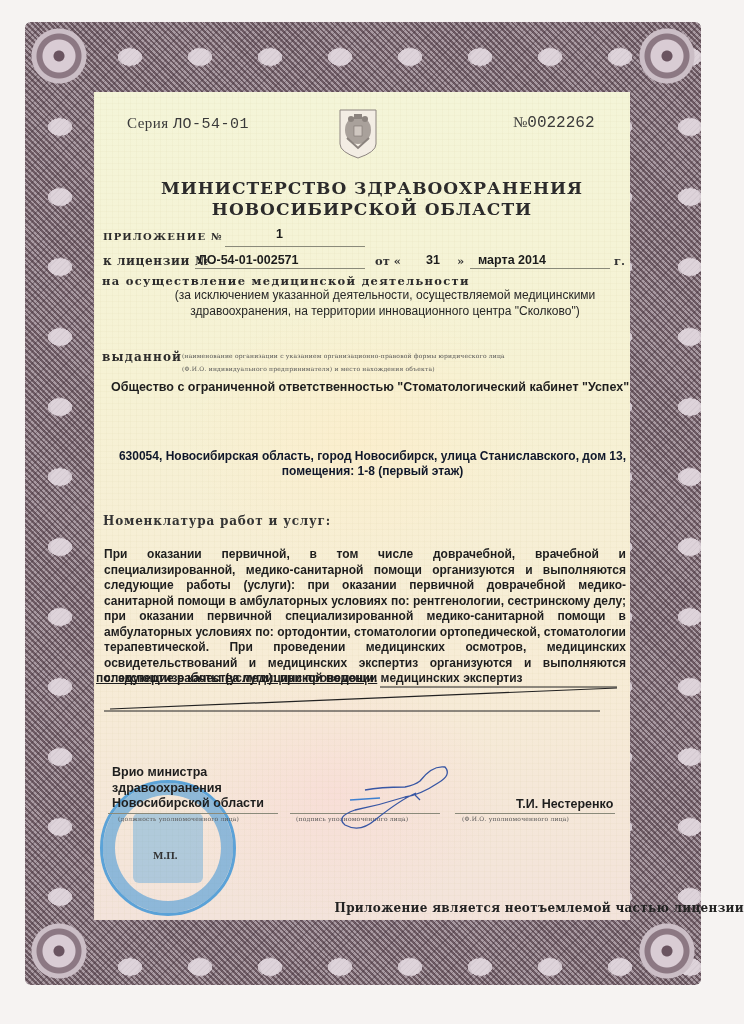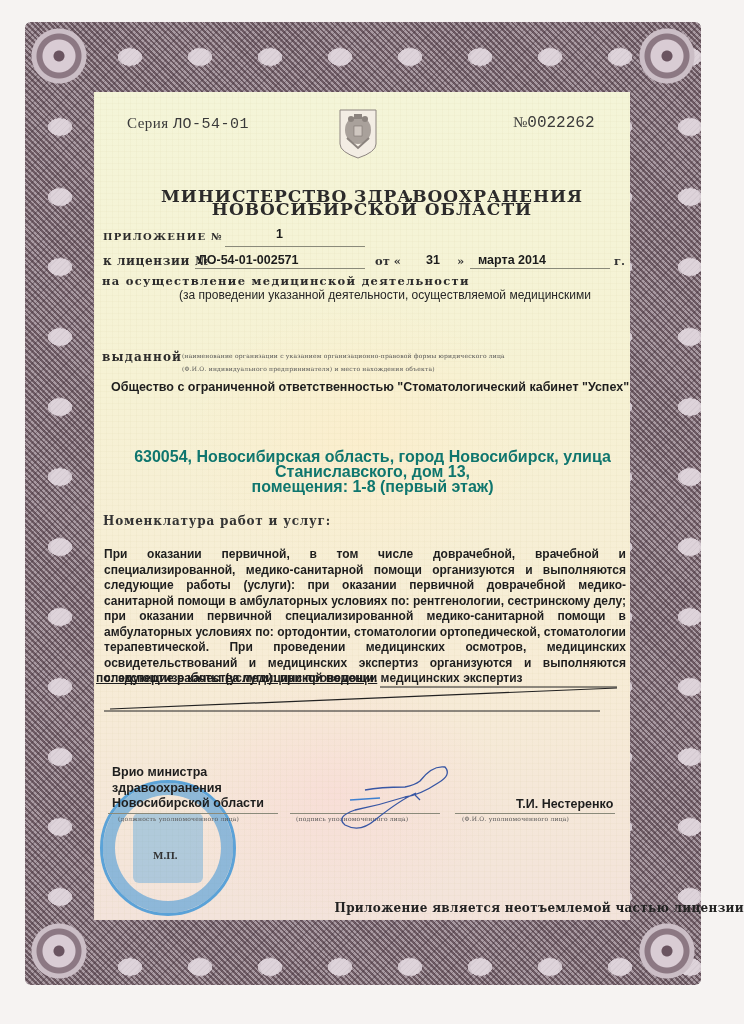--- a/index.html
+++ b/index.html
@@ -44,21 +44,21 @@
     pointer-events: none;
   }
   .abs { position: absolute; z-index: 5; }
   .serif { font-family: "DejaVu Serif", serif; }
   .lserif { font-family: "Liberation Serif", serif; }
   .series { left: 127px; top: 115px; font-size: 15px; color: #3a3a3a; letter-spacing: 0.5px; }
   .series .num { font-family: "Liberation Mono", monospace; }
   .number { left: 513px; top: 114px; font-size: 15px; color: #3a3a3a; }
   .number .digits { font-family: "Liberation Mono", monospace; font-size: 16px; }
   .emblem { left: 337px; top: 108px; width: 42px; height: 52px; }
-  .title1 { left: 0; width: 744px; top: 178px; text-align: center; font-size: 17px; font-weight: bold; color: #2c2b2b; letter-spacing: 1px; margin-top: 8px; }
+  .title1 { left: 0; width: 744px; top: 178px; text-align: center; font-size: 17px; font-weight: bold; color: #2c2b2b; letter-spacing: 1px; }
   .title2 { left: 0; width: 744px; top: 199px; text-align: center; font-size: 17px; font-weight: bold; color: #2c2b2b; letter-spacing: 1px; }
   .label-bold { font-weight: bold; color: #2c2b2b; letter-spacing: 1.2px; }
   .fill { font-weight: bold; color: #1c1c1c; font-size: 12.5px; }
   .uline { position: absolute; height: 1px; background: #8a8a7a; z-index: 5; }
   .para { color: #222; font-size: 12px; }
   .tiny { font-size: 6px; color: #555; letter-spacing: 0.2px; }
   .justify { text-align: justify; text-align-last: left; }
   .stamp {
     left: 100px; top: 780px; width: 130px; height: 130px; border-radius: 50%;
     border: 3px solid rgba(40,140,215,0.75);
@@ -115,29 +115,30 @@
 <div class="uline" style="left:195px;top:268px;width:170px;"></div>
 <div class="abs serif" style="left:375px;top:254px;font-size:11.5px;font-weight:bold;color:#333;">от «</div>
 <div class="abs fill" style="left:426px;top:253px;">31</div>
 <div class="abs serif" style="left:457px;top:254px;font-size:11.5px;font-weight:bold;color:#333;">»</div>
 <div class="abs fill" style="left:478px;top:253px;">марта 2014</div>
 <div class="uline" style="left:470px;top:268px;width:140px;"></div>
 <div class="abs serif" style="left:614px;top:254px;font-size:11.5px;font-weight:bold;color:#333;">г.</div>
 
 <div class="abs serif label-bold" style="left:102px;top:274px;font-size:11.5px;letter-spacing:1.3px;">на осуществление медицинской деятельности</div>
 <div class="abs para" style="left:150px;width:470px;top:287px;text-align:center;font-size:12px;line-height:16px;color:#262626;">
-  <div>(за проведении указанной деятельности, осуществляемой медицинскими</div>
+  <div>(за исключением указанной деятельности, осуществляемой медицинскими</div>
+  <div>здравоохранения, на территории инновационного центра "Сколково")</div>
 </div>
 
 <div class="abs serif label-bold" style="left:102px;top:350px;font-size:12px;">выданной</div>
 <div class="abs tiny serif" style="left:182px;top:352px;">(наименование организации с указанием организационно-правовой формы юридического лица</div>
 <div class="abs tiny serif" style="left:182px;top:365px;">(Ф.И.О. индивидуального предпринимателя) и место нахождения объекта)</div>
 <div class="abs" style="left:100px;width:540px;top:380px;text-align:center;font-weight:bold;font-size:12.5px;color:#1e1e1e;">Общество с ограниченной ответственностью "Стоматологический кабинет "Успех"</div>
 
-<div class="abs" style="left:100px;width:545px;top:449px;text-align:center;font-weight:bold;font-size:16px;line-height:15px;color:#0f766e;">
+<div class="abs" style="left:100px;width:545px;top:449px;text-align:center;font-weight:bold;font-size:12px;line-height:15px;color:#0f172a;">
   <div>630054, Новосибирская область, город Новосибирск, улица Станиславского, дом 13,</div>
   <div>помещения: 1-8 (первый этаж)</div>
 </div>
 
 <div class="abs serif" style="left:103px;top:514px;font-size:12px;font-weight:bold;color:#333;letter-spacing:0.8px;">Номенклатура работ и услуг:</div>
 <div class="abs justify" style="left:104px;width:522px;top:547px;font-weight:bold;font-size:12px;line-height:15.5px;color:#1e1e1e;">При оказании первичной, в том числе доврачебной, врачебной и специализированной, медико-санитарной помощи организуются и выполняются следующие работы (услуги): при оказании первичной доврачебной медико-санитарной помощи в амбулаторных условиях по: рентгенологии, сестринскому делу; при оказании первичной специализированной медико-санитарной помощи в амбулаторных условиях по: ортодонтии, стоматологии ортопедической, стоматологии терапевтической. При проведении медицинских осмотров, медицинских освидетельствований и медицинских экспертиз организуются и выполняются следующие работы (услуги): при проведении медицинских экспертиз</div>
 <div class="abs" style="left:96px;top:671px;font-weight:bold;font-size:12px;color:#1e1e1e;text-decoration:underline;">по: экспертизе качества медицинской помощи.</div>
 
 <svg class="abs" style="left:0;top:0;" width="744" height="1024">
   <line x1="380" y1="687" x2="617" y2="687" stroke="#222" stroke-width="1.2"></line>

